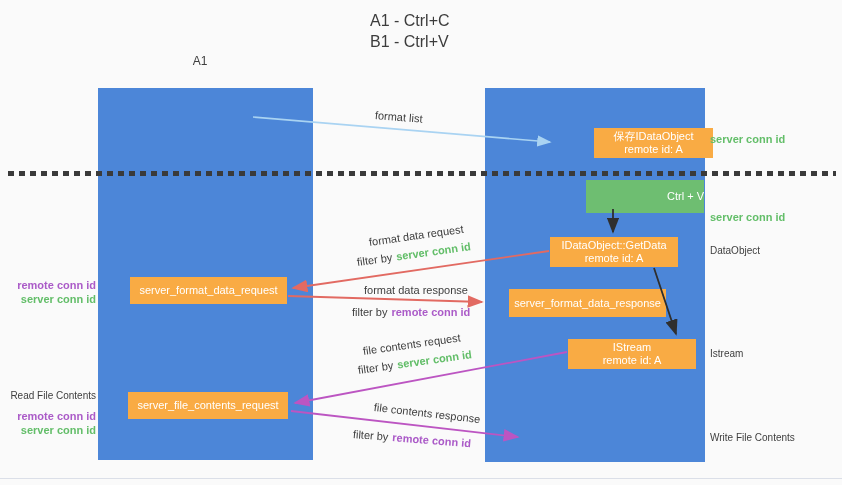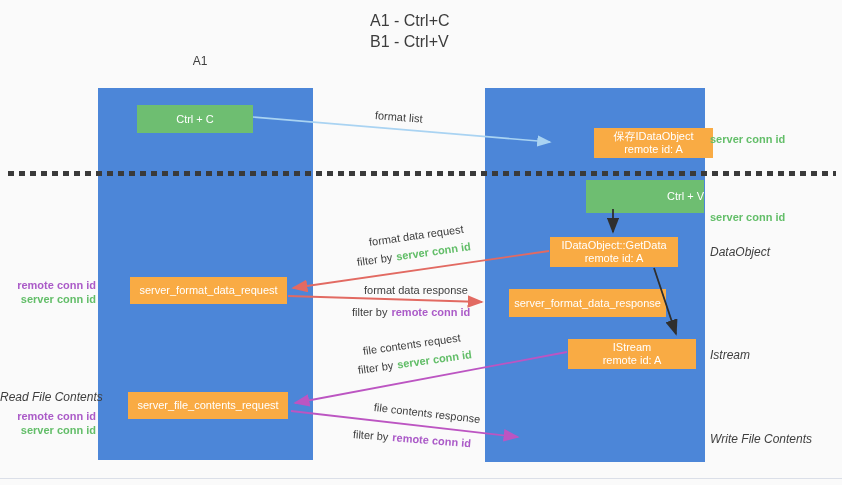--- a/index.html
+++ b/index.html
@@ -44,44 +44,41 @@
   .flabel span + span{margin-left:4px;}
   .rot-up{transform:rotate(-8deg);transform-origin:left center;}
   .rot-dn1{transform:rotate(6.5deg);transform-origin:left center;}
   .rot-dn2{transform:rotate(4.5deg);transform-origin:left center;}
   .rot-fl{transform:rotate(4.5deg);transform-origin:left center;}
 
   .side-left{position:absolute;left:0;width:96px;text-align:right;font-size:11px;white-space:nowrap;z-index:7;}
   .side-right{position:absolute;left:710px;text-align:left;font-size:11px;white-space:nowrap;z-index:7;}
   .t-green{color:#63BE69;font-weight:700;}
   .t-purple{color:#AB5BC8;font-weight:700;}
-  .t-dark{color:#3e3e3e;font-size:12px;font-style:italic;}
+  .t-dark{color:#3e3e3e;font-size:10px;}
 </style>
 </head>
 <body>
 
 <div class="canvas">
 
   <div class="title">
     <div>A1 - Ctrl+C</div>
     <div>B1 - Ctrl+V</div>
   </div>
 
   <div class="col-header a1">
     <div>A1</div>
   </div>
 
   <div class="column a1"></div>
   <div class="column b1"></div>
 
   <div class="dotted-line"></div>
 
-  <div class="node green box-ctrl-c">
-    <div>Ctrl + C</div>
-  </div>
 
   <div class="node orange box-save">
     <div>保存IDataObject</div>
     <div>remote id: A</div>
   </div>
 
   <div class="node green box-ctrl-v">
     <div>Ctrl + V</div>
   </div>
 

